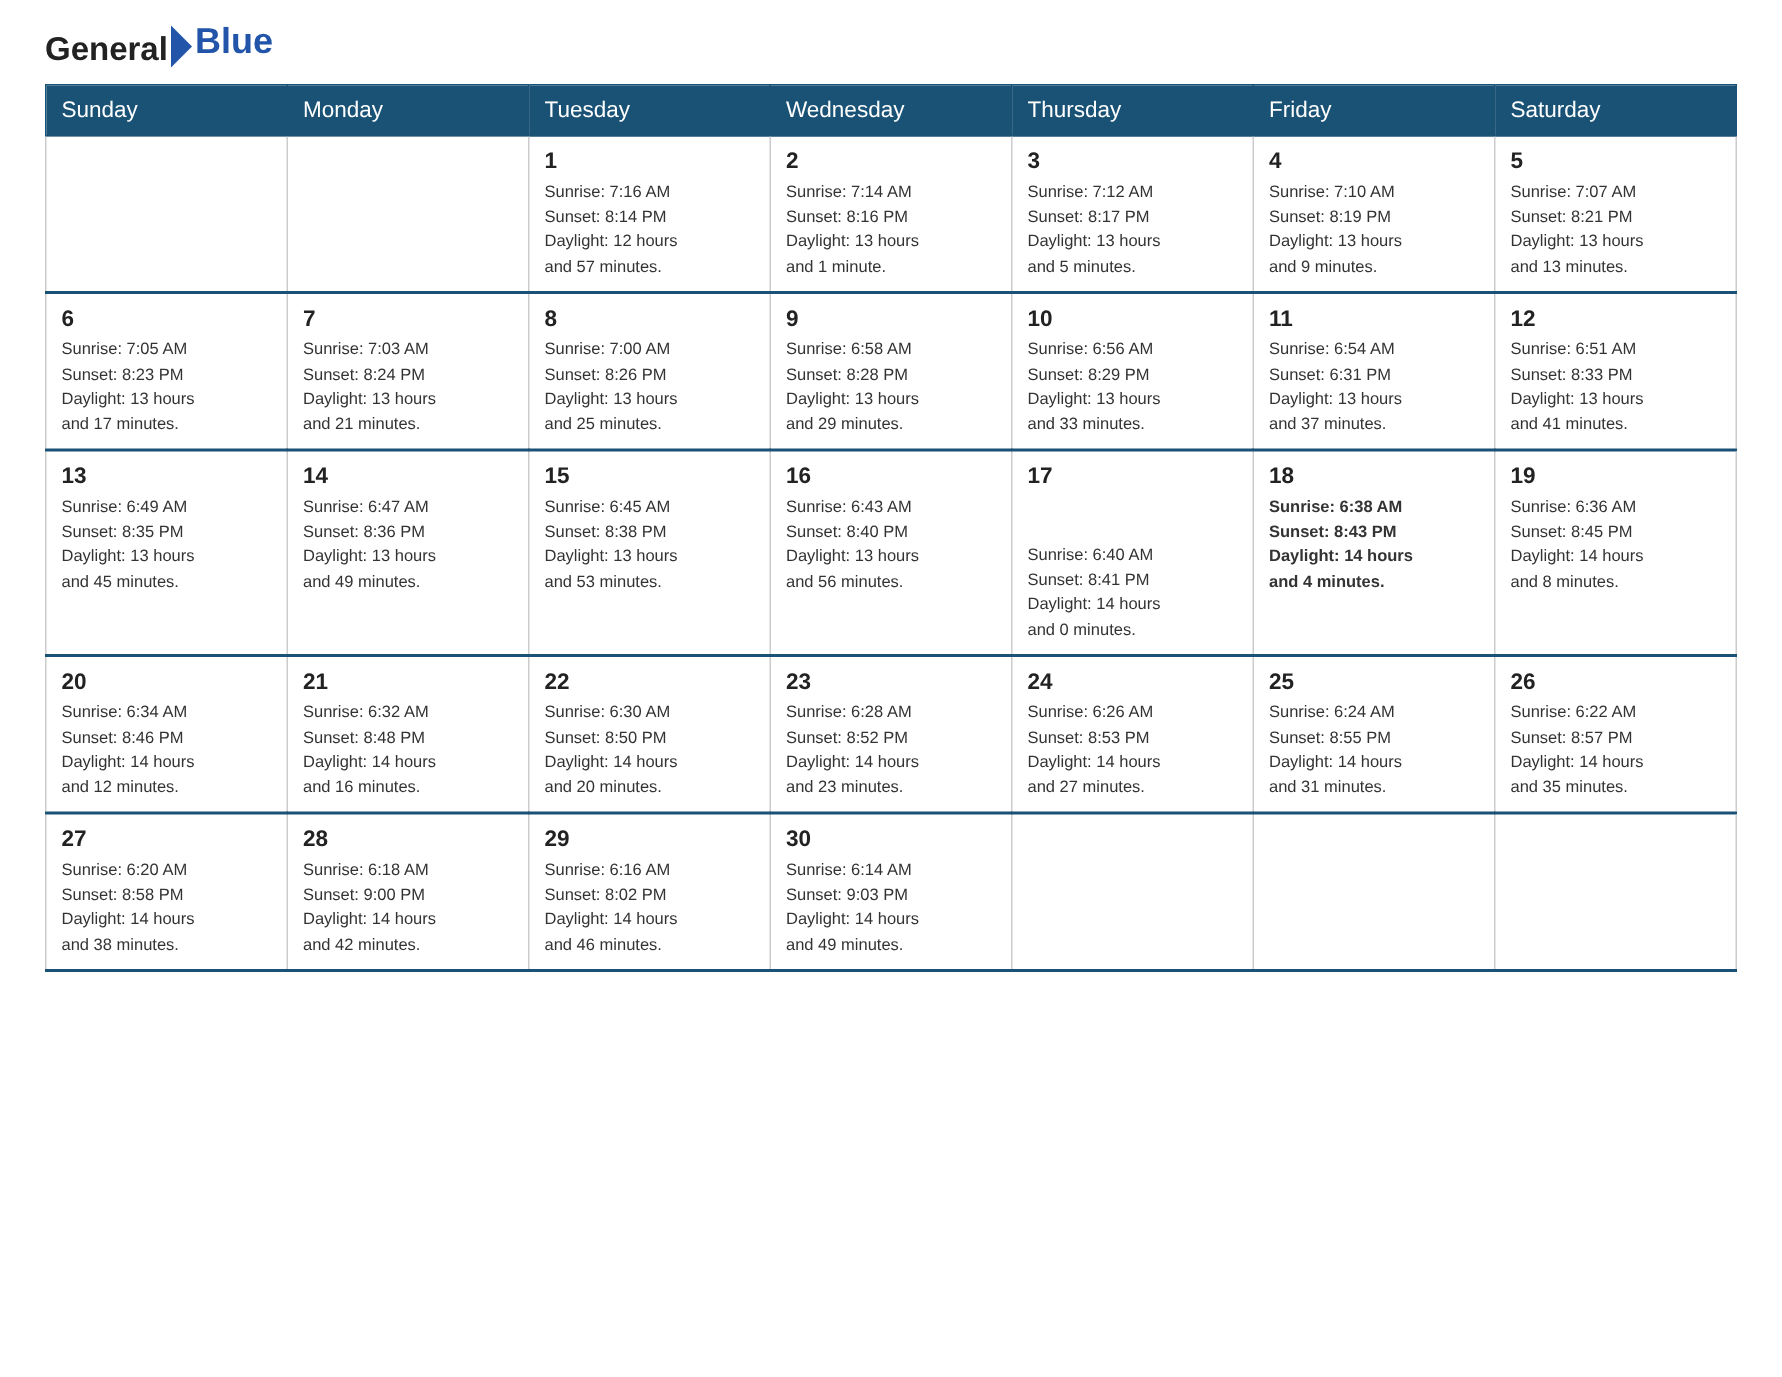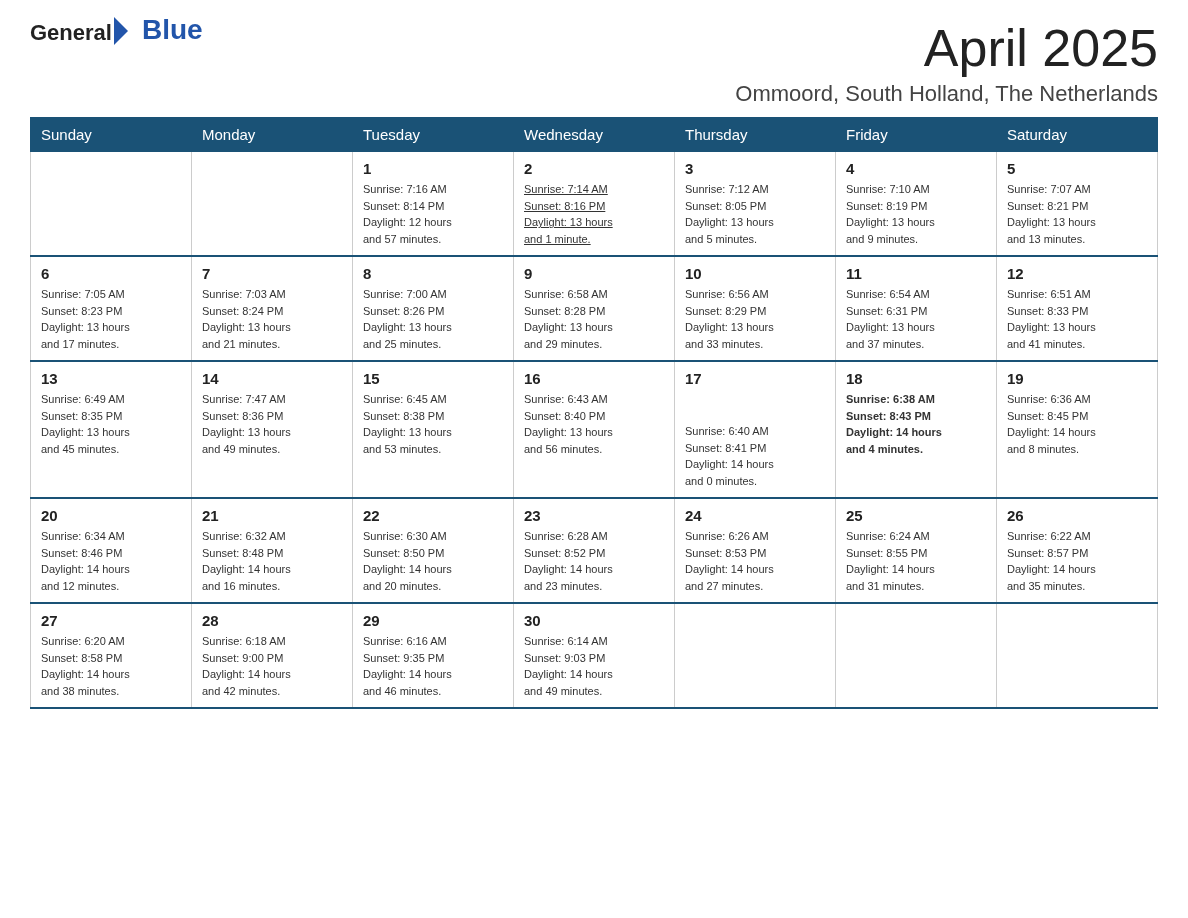--- a/index.html
+++ b/index.html
@@ -31,25 +31,25 @@
     }
     .logo-wrapper {
       display: flex;
       flex-direction: row;
     }
     .logo-line1 {
       display: flex;
       align-items: center;
     }
     .logo-line2 {
-      font-size: 28px;
+      font-size: 24px;
       font-weight: bold;
       color: #2255aa;
       margin-top: -6px;
-      margin-left: 14px;
+      margin-left: 2px;
     }
     .title-section {
       text-align: right;
     }
     .month-title {
       font-size: 52px;
       font-weight: normal;
       color: #222;
       line-height: 1.1;
     }
@@ -105,24 +105,20 @@
 </head>
 <body>
 
 <div class="header">
   <div class="logo-wrapper">
     <div class="logo-line1">
       <span class="logo-text-general">General</span>
       <div class="logo-triangle"></div>
     </div>
     <div class="logo-line2">Blue</div>
-  </div>
-  <div class="title-section">
-    <div class="month-title">April 2025</div>
-    <div class="location-title">Ommoord, South Holland, The Netherlands</div>
   </div>
 </div>
 
 <table class="calendar">
   <thead>
     <tr>
       <th>Sunday</th>
       <th>Monday</th>
       <th>Tuesday</th>
       <th>Wednesday</th>
@@ -137,29 +133,29 @@
         <td class="empty-cell"></td>
         <td>
           <span class="day-number">1</span>
           <div class="day-info" style="white-space: pre-line;">Sunrise: 7:16 AM
 Sunset: 8:14 PM
 Daylight: 12 hours
 and 57 minutes.</div>
         </td>
         <td>
           <span class="day-number">2</span>
-          <div class="day-info" style="white-space: pre-line; text-decoration: underline;">Sunrise: 7:14 AM
+          <div class="day-info" style="white-space: pre-line;">Sunrise: 7:14 AM
 Sunset: 8:16 PM
 Daylight: 13 hours
 and 1 minute.</div>
         </td>
         <td>
           <span class="day-number">3</span>
           <div class="day-info" style="white-space: pre-line;">Sunrise: 7:12 AM
-Sunset: 8:05 PM
+Sunset: 8:17 PM
 Daylight: 13 hours
 and 5 minutes.</div>
         </td>
         <td>
           <span class="day-number">4</span>
           <div class="day-info" style="white-space: pre-line;">Sunrise: 7:10 AM
 Sunset: 8:19 PM
 Daylight: 13 hours
 and 9 minutes.</div>
         </td>
@@ -225,21 +221,21 @@
       <tr>
         <td>
           <span class="day-number">13</span>
           <div class="day-info" style="white-space: pre-line;">Sunrise: 6:49 AM
 Sunset: 8:35 PM
 Daylight: 13 hours
 and 45 minutes.</div>
         </td>
         <td>
           <span class="day-number">14</span>
-          <div class="day-info" style="white-space: pre-line;">Sunrise: 7:47 AM
+          <div class="day-info" style="white-space: pre-line;">Sunrise: 6:47 AM
 Sunset: 8:36 PM
 Daylight: 13 hours
 and 49 minutes.</div>
         </td>
         <td>
           <span class="day-number">15</span>
           <div class="day-info" style="white-space: pre-line;">Sunrise: 6:45 AM
 Sunset: 8:38 PM
 Daylight: 13 hours
 and 53 minutes.</div>
@@ -335,21 +331,21 @@
         <td>
           <span class="day-number">28</span>
           <div class="day-info" style="white-space: pre-line;">Sunrise: 6:18 AM
 Sunset: 9:00 PM
 Daylight: 14 hours
 and 42 minutes.</div>
         </td>
         <td>
           <span class="day-number">29</span>
           <div class="day-info" style="white-space: pre-line;">Sunrise: 6:16 AM
-Sunset: 9:35 PM
+Sunset: 8:02 PM
 Daylight: 14 hours
 and 46 minutes.</div>
         </td>
         <td>
           <span class="day-number">30</span>
           <div class="day-info" style="white-space: pre-line;">Sunrise: 6:14 AM
 Sunset: 9:03 PM
 Daylight: 14 hours
 and 49 minutes.</div>
         </td>

